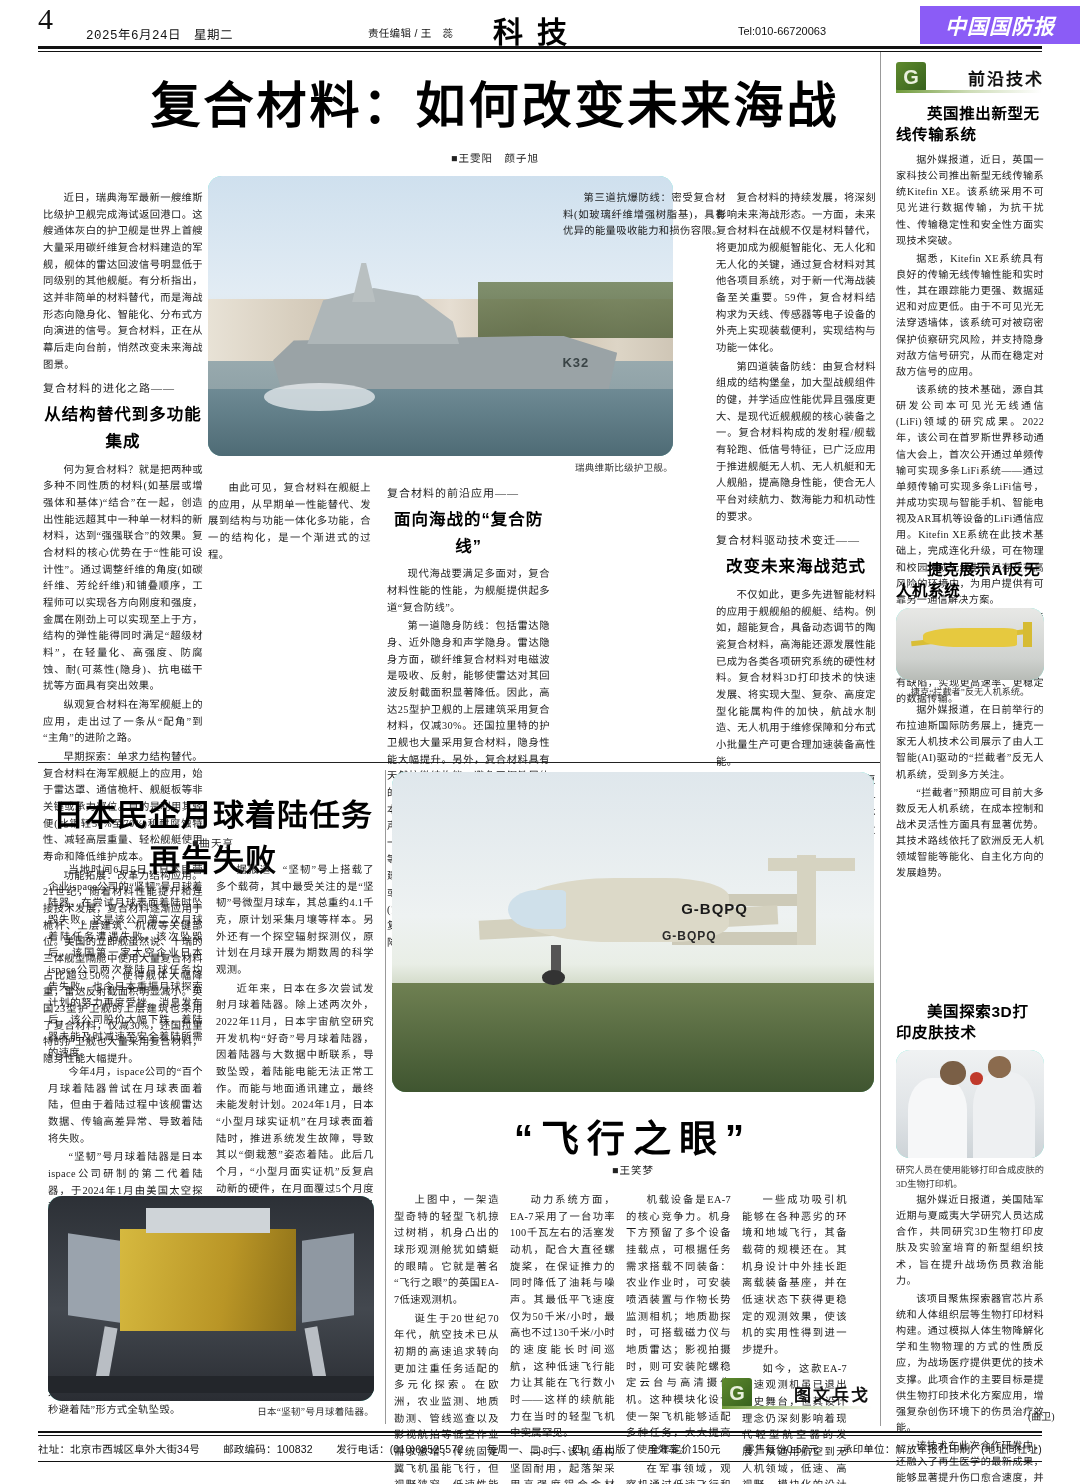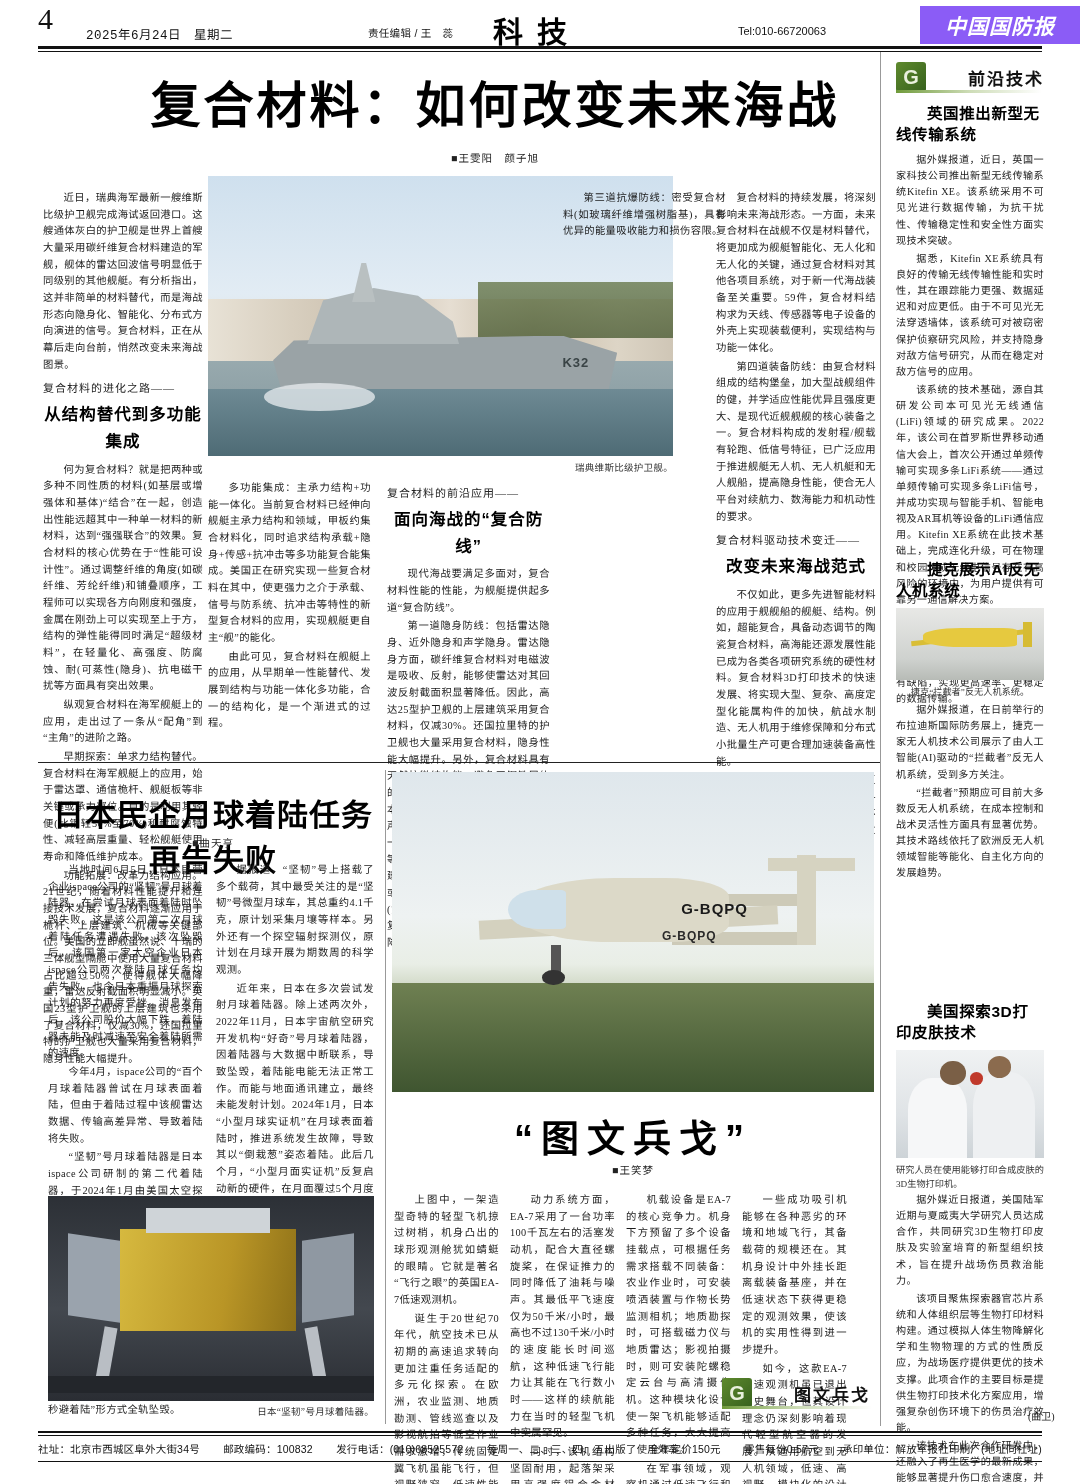--- a/index.html
+++ b/index.html
@@ -45,21 +45,21 @@
     text-indent:2em;letter-spacing:.35px;}
   .col p{margin:0 0 2px 0;text-indent:2em;}
 
   .sub-kicker{font-size:11px;letter-spacing:1px;color:#222;margin-bottom:3px;
     font-family:"Liberation Serif",serif;text-indent:0;}
   .sub-title{font-size:16.5px;font-weight:bold;letter-spacing:1px;color:#000;margin-bottom:7px;
     font-family:"Liberation Sans",sans-serif;text-indent:0;text-align:center;}
   .subhead-wrap{text-indent:0;margin:7px 0 6px 0;}
 
   
-  .photo{position:absolute;overflow:hidden;background:#5eead4;}
+  .photo{position:absolute;overflow:hidden;background:#5eead4;border-radius:14px;}
   .cap{position:absolute;font-size:9.5px;color:#333;text-align:right;
     font-family:"Liberation Serif",serif;letter-spacing:.3px;}
 
   
   .ship-sky{position:absolute;inset:0;background:linear-gradient(#cfe0ee 0%,#e2ecf4 42%,#dfe6e6 55%,#9fb0b4 56%,#7f9399 100%);}
   .ship-town{position:absolute;left:0;top:44%;width:100%;height:22%;
     background:linear-gradient(90deg,#e8e2d6,#d8cfbf 18%,#cbbfae 34%,#e6ded2 52%,#c9bda9 70%,#ddd5c6 88%,#cfc6b6);}
   .ship-green{position:absolute;left:58%;top:38%;width:42%;height:20%;
     background:linear-gradient(#6f7f55,#56653f);opacity:.85;}
   .ship-hull{position:absolute;left:14%;top:57%;width:74%;height:22%;background:#9aa3a6;
@@ -189,21 +189,20 @@
       <div class="sub-kicker">复合材料的进化之路——</div>
       <div class="sub-title">从结构替代到多功能集成</div>
     </div>
     <p>何为复合材料？就是把两种或多种不同性质的材料(如基层或增强体和基体)“结合”在一起，创造出性能远超其中一种单一材料的新材料，达到“强强联合”的效果。复合材料的核心优势在于“性能可设计性”。通过调整纤维的角度(如碳纤维、芳纶纤维)和铺叠顺序，工程师可以实现各方向刚度和强度，金属在刚劲上可以实现至上于方，结构的弹性能得同时满足“超级材料”，在轻量化、高强度、防腐蚀、耐(可蒸性(隐身)、抗电磁干扰等方面具有突出效果。</p>
     <p>纵观复合材料在海军舰艇上的应用，走出过了一条从“配角”到“主角”的进阶之路。</p>
     <p>早期探索：单求力结构替代。复合材料在海军舰艇上的应用，始于雷达罩、通信桅杆、舰艇板等非关键或承力部位。目的是利用其轻便(比钢轻50%至70%)和耐腐蚀特性、减轻高层重量、轻松舰艇使用寿命和降低维护成本。</p>
     <p>功能拓展：改革力结构应用。21世纪，随着材料性能提升和连接技术发展，复合材料逐渐应用于桅杆、上层建筑、机械等关键部位。美国的立即舰虽然说、十瑞的三体舰型隔舱中使用大量复合材料占比超过50%，使得舰体大幅降重，雷达反射截面积明显减小。英国23型护卫舰的上层建筑也采用了复合材料，仅减30%，还国拉里特的护卫舰也大量采用复合材料，隐身性能大幅提升。</p>
   </div>
 
   <div class="col" style="left:208px;top:480px;width:163px;">
-    <p>多功能集成：主承力结构+功能一体化。当前复合材料已经伸向舰艇主承力结构和领域，甲板约集合材料化，同时追求结构承载+隐身+传感+抗冲击等多功能复合能集成。美国正在研究实现一些复合材料在其中，使更强力之介于承载、信号与防系统、抗冲击等特性的新型复合材料的应用，实现舰艇更自主“舰”的能化。</p>
     <p>由此可见，复合材料在舰艇上的应用，从早期单一性能替代、发展到结构与功能一体化多功能，合一的结构化，是一个渐进式的过程。</p>
   </div>
 
   <div class="col" style="left:387px;top:190px;width:163px;">
     <div class="subhead-wrap" style="margin-top:295px;">
       <div class="sub-kicker">复合材料的前沿应用——</div>
       <div class="sub-title">面向海战的“复合防线”</div>
     </div>
     <p>现代海战要满足多面对，复合材料性能的性能，为舰艇提供起多道“复合防线”。</p>
     <p>第一道隐身防线：包括雷达隐身、近外隐身和声学隐身。雷达隐身方面，碳纤维复合材料对电磁波是吸收、反射，能够使雷达对其回波反射截面积显著降低。因此，高达25型护卫舰的上层建筑采用复合材料，仅减30%。还国拉里特的护卫舰也大量采用复合材料，隐身性能大幅提升。另外，复合材料具有天然抗微结构能，避免了钢铁属体的锈蚀问题。大幅降低舰体防护成本。同时，复合材料还能有效提升声力学量，后长了舰队结构寿命。一些复合材料吸能材料、芳纶材料等具有等低温、最终提高性能结构建设，可覆盖且自能结合于优探测或屏蔽水面、此外，通过特殊设计(如夹层结构)、降低雷达的反射，复合材料可限度地体吸收能，显著降低舰艇的探测被发性。</p>
@@ -263,21 +262,21 @@
     <div class="pl-tail"></div>
       <div class="pl-tailh"></div>
     <div class="pl-gear"></div>
       <div class="pl-wheel"></div>
     <div class="pl-reg">G-BQPQ</div>
     <div class="pl-reg2">G-BQPQ</div>
   </div>
 
   <div style="position:absolute;left:392px;top:1108px;width:482px;text-align:center;
               font-size:38px;font-weight:bold;letter-spacing:8px;
-              font-family:'Liberation Sans',sans-serif;color:#000;">“图文兵戈”</div>
+              font-family:'Liberation Sans',sans-serif;color:#000;">“飞行之眼”</div>
   <div class="byline" style="position:absolute;left:392px;top:1162px;width:482px;">■王笑梦</div>
 
   <div class="col" style="left:394px;top:1192px;width:105px;">
     <p>上图中，一架造型奇特的轻型飞机掠过树梢，机身凸出的球形观测舱犹如蜻蜓的眼睛。它就是著名“飞行之眼”的英国EA-7低速观测机。</p>
     <p>诞生于20世纪70年代，航空技术已从初期的高速追求转向更加注重任务适配的多元化探索。在欧洲，农业监测、地质勘测、管线巡查以及影视航拍等低空作业需求激增，传统固定翼飞机虽能飞行，但视野狭窄、低速性能不足，难以在低空开展长时间精细作业；直升机虽能悬停但采购与维护成本高昂，对于中小型作业者而言难以承受。在此背景下，英国EA-7低速观测机顺势诞生，填补了低速、高视野、低成本航空平台的空白。</p>
 
   </div>
   <div class="col" style="left:510px;top:1192px;width:105px;">
     <p>动力系统方面，EA-7采用了一台功率100千瓦左右的活塞发动机，配合大直径螺旋桨，在保证推力的同时降低了油耗与噪声。其最低平飞速度仅为50千米/小时，最高也不过130千米/小时的速度能长时间巡航，这种低速飞行能力让其能在飞行数小时——这样的续航能力在当时的轻型飞机中实属罕见。</p>
     <p>同时，该机结构坚固耐用，起落架采用高强度铝合金材料，可在简易草地跑道起降，大大降低了对起降场地的要求。1974年，该机还创造了低空长航时飞行纪录，连续飞行8小时未着陆，充分展示了其可靠性。</p>

